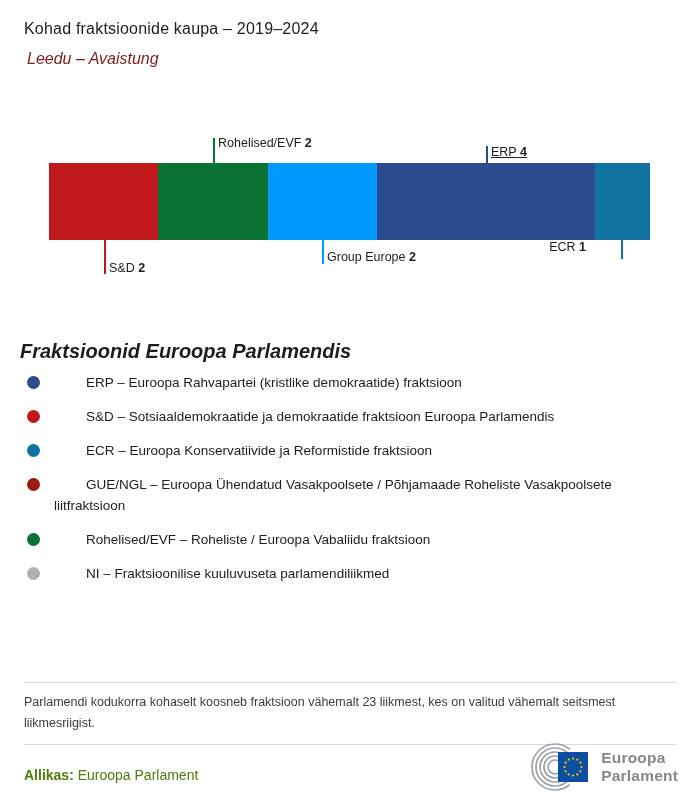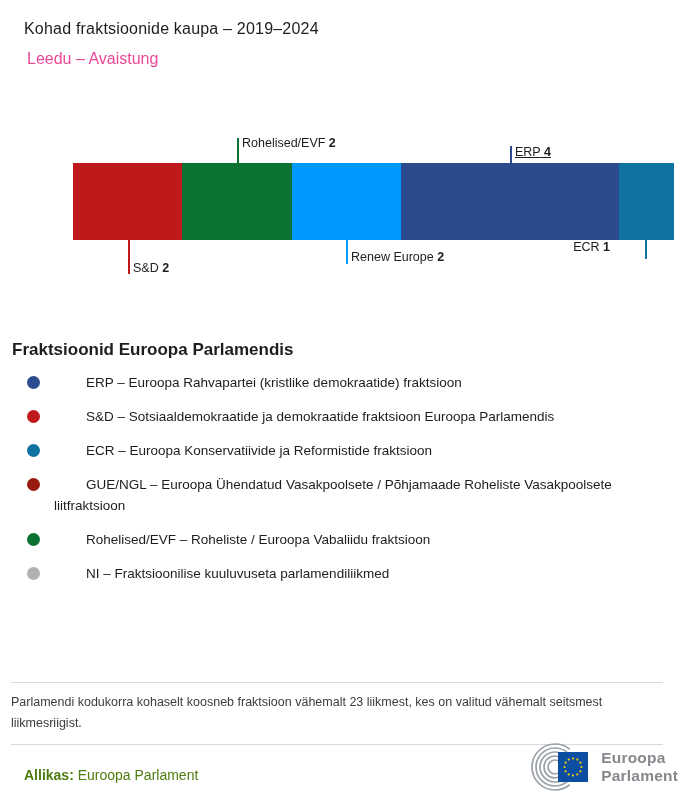--- a/index.html
+++ b/index.html
@@ -2,24 +2,24 @@
 <html><head>
 <meta charset="utf-8">
 <style>
   * { margin:0; padding:0; box-sizing:border-box; }
   html,body { background:#ffffff; }
   .page {
     position:relative; width:700px; height:801px; background:#ffffff;
     font-family:"Liberation Sans", sans-serif; color:#1d1d1b; overflow:hidden;
   }
   .title { position:absolute; left:24px; top:20px; font-size:16px; font-weight:normal; letter-spacing:.2px; }
-  .subtitle { position:absolute; left:27px; top:50px; font-size:16px; color:#ec4899; }
+  .subtitle { position:absolute; left:27px; top:50px; font-size:16px; color:#7f1d1d;font-style:italic; }
 
   
-  .chart { position:absolute; left:0; top:130px; width:668px; height:162px;margin-left:24px; }
+  .chart { position:absolute; left:0; top:130px; width:668px; height:162px; }
   .bar { position:absolute; left:49px; top:33px; width:601px; height:77px; display:flex; }
   .seg { height:100%; }
   .tick { position:absolute; width:2px; }
   .co-text { position:absolute; font-size:12.5px; white-space:nowrap; color:#1d1d1b; }
   .co-text b { font-weight:bold; }
   .tick-roh  { left:213px; top:8px;   height:25px; }
   .txt-roh   { left:218px; top:6px; }
   .tick-erp  { left:486px; top:16px;  height:17px; }
   .txt-erp   { left:491px; top:15px;text-decoration:underline; }
   .tick-sd   { left:104px; top:110px; height:34px; }
@@ -30,30 +30,30 @@
   .txt-ecr   { right:82px; top:110px; }
 
   
   .divider { position:absolute; left:55px; right:66px; top:311px; display:flex; align-items:center; gap:10px; }
   .divider .line { flex:1; height:1px; background:#cccccc; }
   .divider .total {
     font-family:"DejaVu Sans Mono", monospace; font-weight:bold; font-size:15px; color:#1d1d1b; white-space:nowrap;
   }
 
   
-  .legend-heading { position:absolute; left:12px; top:340px; font-size:17px; font-weight:bold; }
+  .legend-heading { position:absolute; left:20px; top:340px; font-size:20px; font-weight:bold;font-style:italic; }
   .legend { position:absolute; left:24px; top:372px; width:614px; }
   .legend-row { display:flex; align-items:flex-start; margin-bottom:13px; }
   .dot { flex:0 0 13px; width:13px; height:13px; border-radius:50%; margin:4px 14px 0 3px; }
   .legend-text { font-size:13.5px; line-height:21px; color:#1d1d1b; }
   .legend-text b { font-weight:normal;margin-left:32px; }
 
   
   .footnote {
-    position:absolute; left:11px; top:682px; width:652px;
+    position:absolute; left:24px; top:682px; width:652px;
     border-top:1px solid #d9d9d9; border-bottom:1px solid #d9d9d9;
     padding:9px 0 10px 0; font-size:12.5px; line-height:21px; color:#3c3c3b;
   }
   .footnote-inner { max-width:630px; }
 
   
   .source { position:absolute; left:24px; top:767px; font-size:14px; color:#4d7c0f; }
   .source b { font-weight:bold; }
   .logo { position:absolute; right:22px; top:742px; display:flex; align-items:center; }
   .logo-text { margin-left:8px; font-size:15.5px; line-height:18px; font-weight:bold; color:#85898d; letter-spacing:.2px; }
@@ -88,21 +88,21 @@
     </div>
 
     <div class="tick tick-sd" style="background: rgb(192, 25, 27);"></div>
     <div class="co-text txt-sd">
       <span>S&amp;D</span>
       <b>2</b>
     </div>
 
     <div class="tick tick-ren" style="background: rgb(0, 153, 253);"></div>
     <div class="co-text txt-ren">
-      <span>Renew Europe</span>
+      <span>Group Europe</span>
       <b>2</b>
     </div>
 
     <div class="tick tick-ecr" style="background: rgb(15, 114, 160);"></div>
     <div class="co-text txt-ecr">
       <span>ECR</span>
       <b>1</b>
     </div>
   </div>
 

